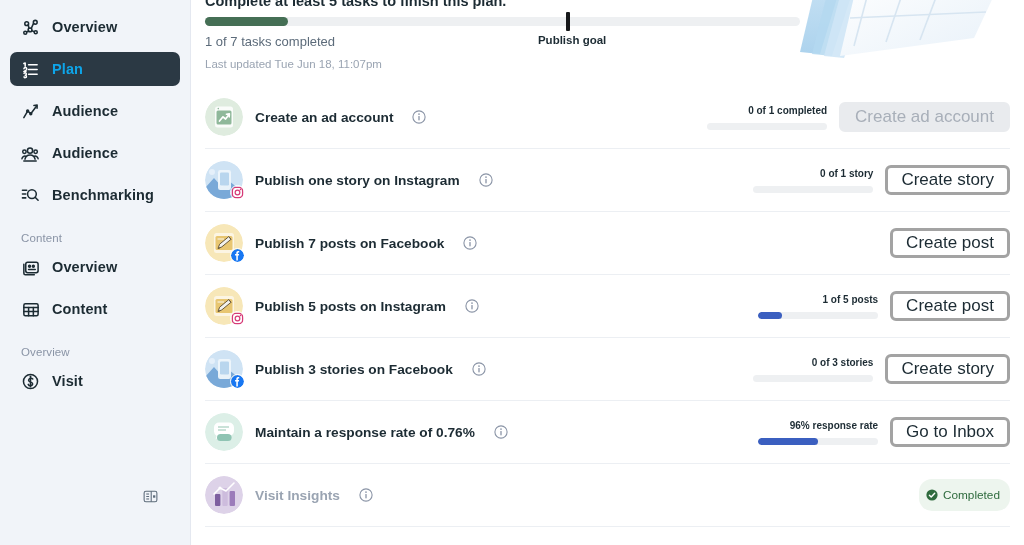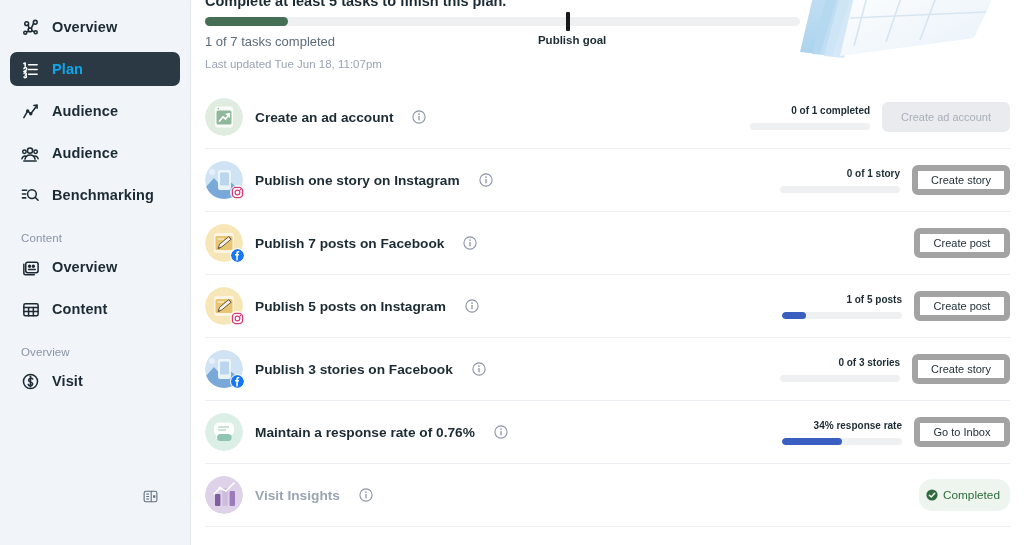--- a/index.html
+++ b/index.html
@@ -116,23 +116,23 @@
   .task-status { text-align:right; width: 120px; }
   .status-text { font-size: 10px; font-weight:bold; color:#1c2b33; white-space:nowrap; }
   .mini-track {
     margin-top: 7px; margin-left:auto;
     height: 7px; width: 120px; border-radius:5px; background:#eef0f2; position:relative; overflow:hidden;
   }
   .mini-fill { height:7px; border-radius:5px; background:#3b5fc0; position:absolute; left:0; top:0; }
 
   .task-btn {
     min-width: 96px; height: 30px; padding: 0 13px;
-    border-radius: 6px; border: 6px solid #a3a3a3; background:#ffffff;
+    border-radius: 6px; border: 3px solid #a3a3a3; background:#ffffff;
     font-family: "Liberation Sans", sans-serif;
-    font-size: 11px; color:#1c2b33; cursor:pointer;
+    font-size: 17px; color:#1c2b33; cursor:pointer;
     display:flex; align-items:center; justify-content:center; white-space:nowrap;
   }
   .task-btn.disabled { background:#e9ebee; border-color:#e9ebee; color:#a8afb9; cursor:default; }
 
   .completed-badge {
     display:flex; align-items:center; gap:5px;
     background:#edf5ee; color:#2f6b3e; border-radius:13px;
     height:32px; padding: 0 10px 0 7px; font-size:11.8px;
   }
   .completed-badge svg { width:12px; height:12px; display:block; }
@@ -508,21 +508,21 @@
             <span class="info-icon">
               <svg viewBox="0 0 14 14">
                 <circle cx="7" cy="7" r="6.1" fill="none" stroke="#8a94a6" stroke-width="1.1"></circle>
                 <circle cx="7" cy="4.1" r=".85" fill="#8a94a6"></circle>
                 <rect x="6.35" y="5.9" width="1.3" height="4.5" rx=".6" fill="#8a94a6"></rect>
               </svg>
             </span>
           </div>
           <div class="task-right">
             <div class="task-status">
-              <div class="status-text">34% response rate</div>
+              <div class="status-text">96% response rate</div>
               <div class="mini-track">
                 <div class="mini-fill" style="width:50%"></div>
               </div>
             </div>
             <button class="task-btn">Go to Inbox</button>
           </div>
         </div>
         <div class="task-row done">
           <div class="task-left">
             <div class="task-avatar">

